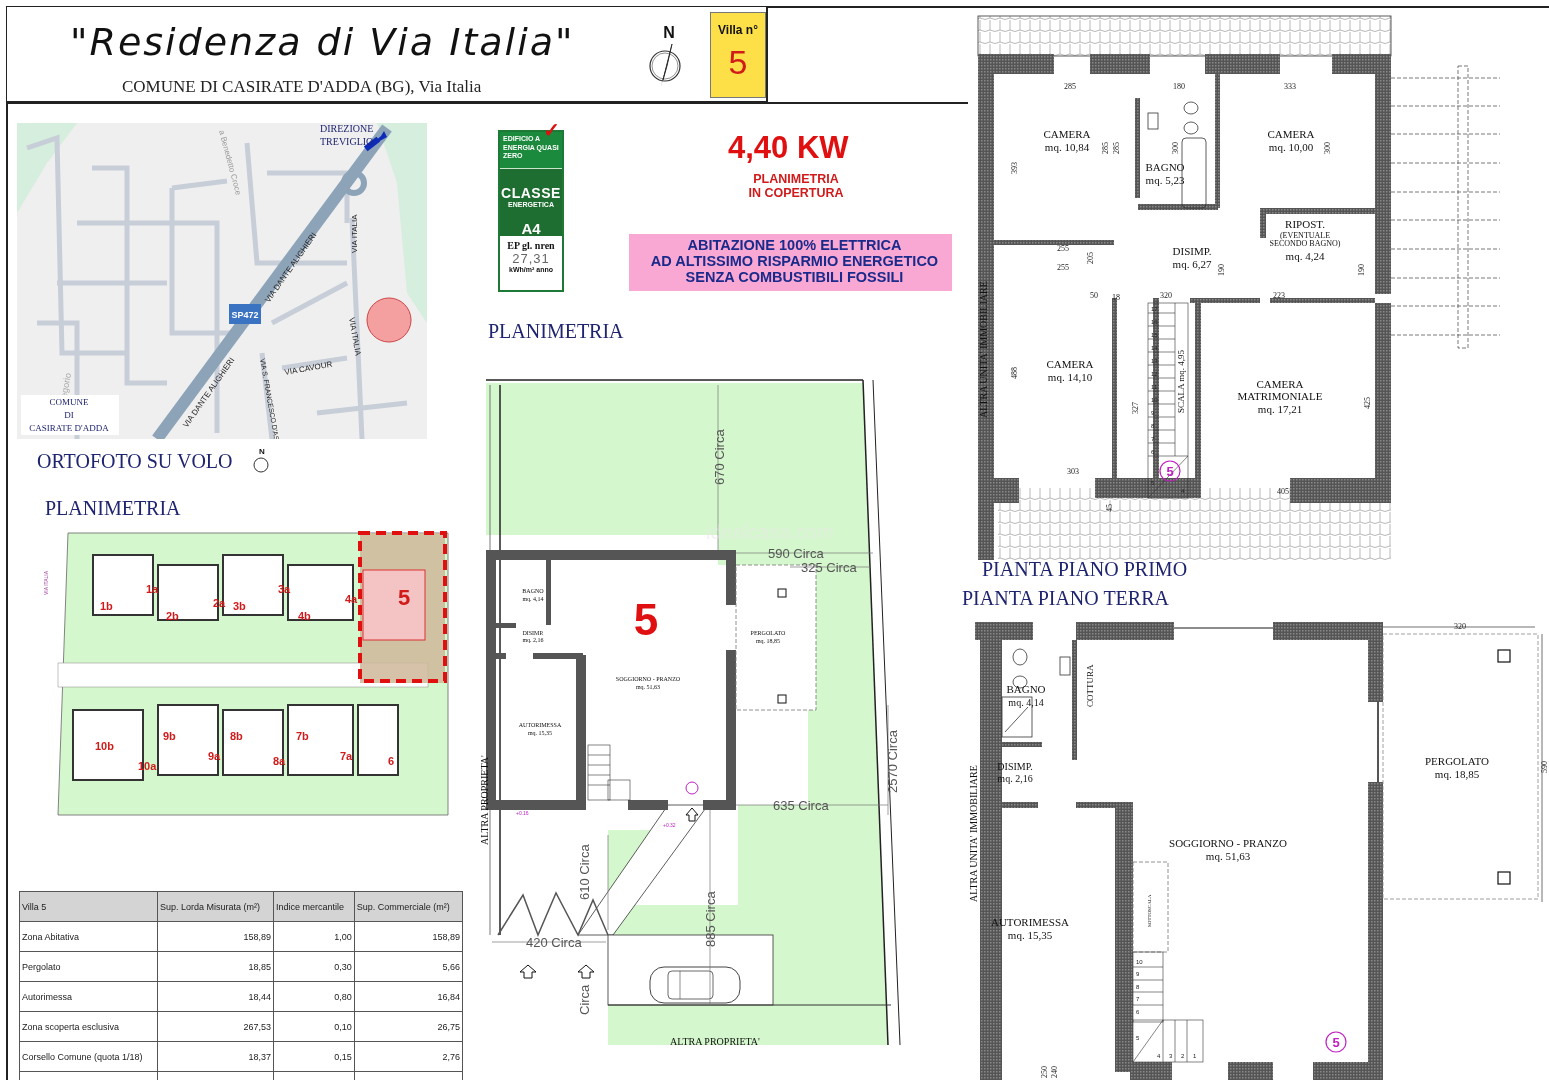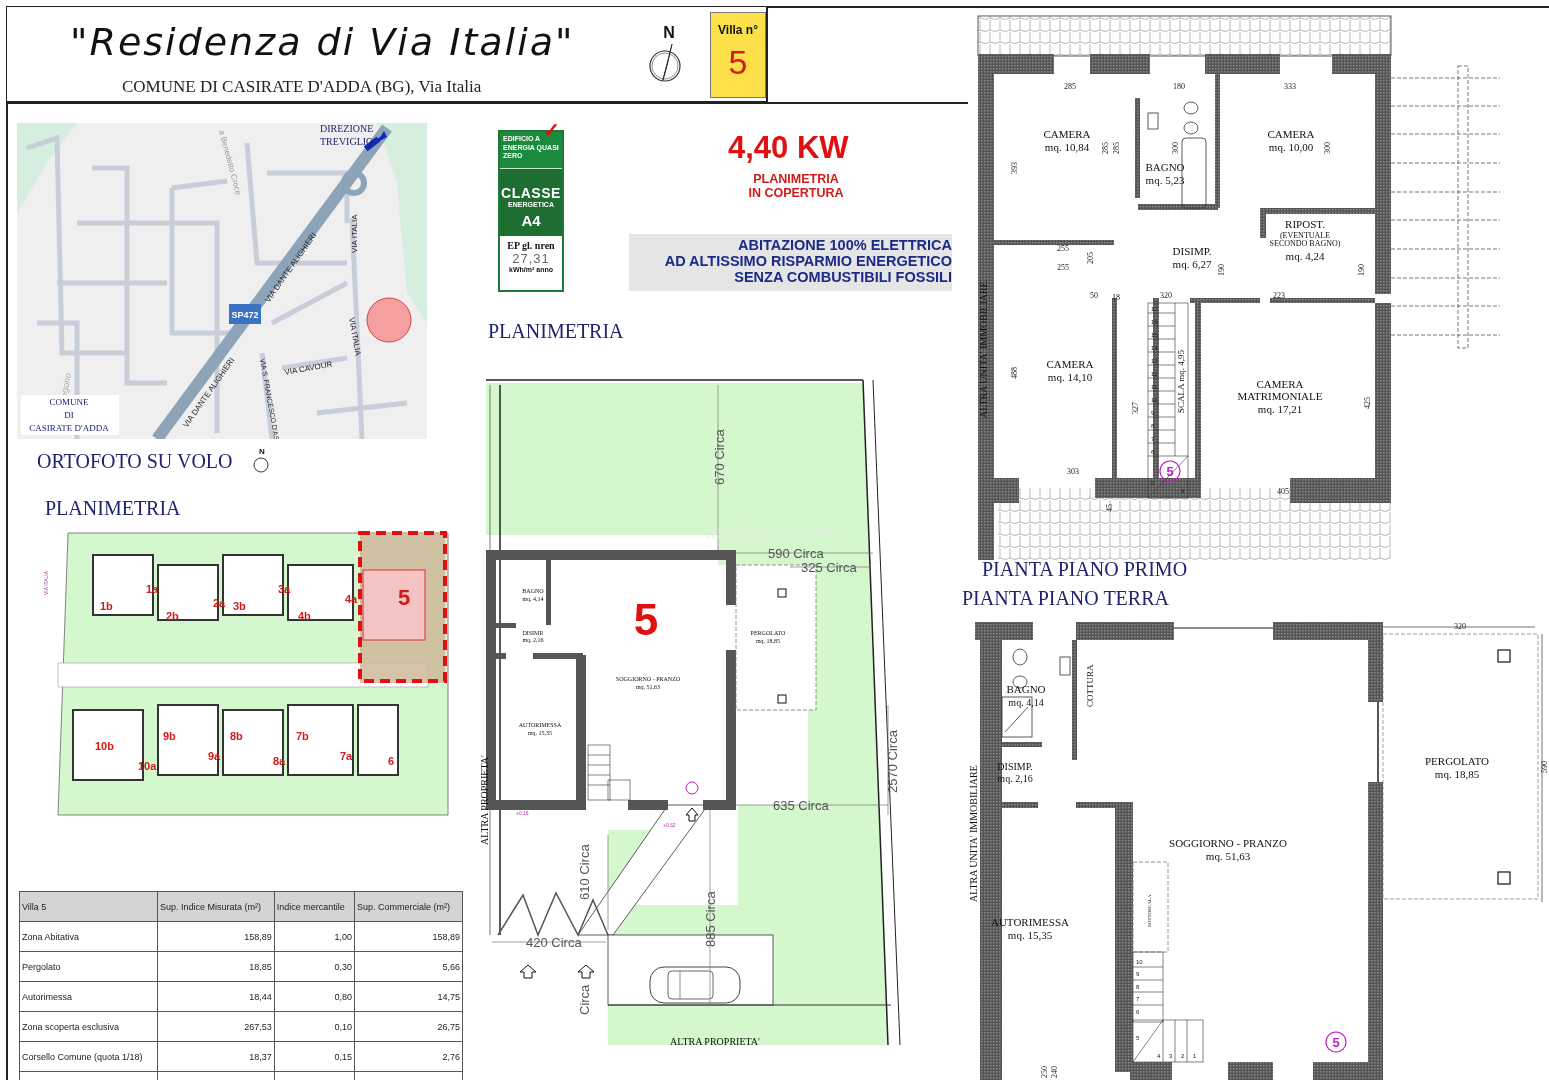--- a/index.html
+++ b/index.html
@@ -30,29 +30,29 @@
   #site-title { left: 45px; top: 497px; font-size: 20px; }
   #site-plan { left: 38px; top: 525px; width: 420px; height: 300px; }
 
   
   #energy-badge { left: 498px; top: 130px; width: 66px; height: 162px; border: 2px solid #1d7a36; background: #fff; }
   #eb-top { height: 36px; background: #1b8a3c; color: #fff; font-size: 7px; font-weight: bold; line-height: 8.5px; padding: 3px 3px; position: relative; }
   #eb-check { position: absolute; right: 2px; top: -6px; color: #d11; font-size: 20px; font-weight: bold; }
   #eb-class { height: 68px; background: #1f6e31; color:#fff; text-align:center; border-top: 1px solid #c9e5cc; }
   #eb-class-title { display:block; font-size: 14px; font-weight: bold; padding-top: 16px; letter-spacing: .5px; }
   #eb-class-sub { display:block; font-size: 7px; font-weight: bold; }
-  #eb-class-val { display:block; font-size: 15px; font-weight: bold; margin-top: 4px; }
+  #eb-class-val { display:block; font-size: 15px; font-weight: bold; margin-top: 12px; }
   #eb-ep { text-align:center; padding-top: 4px; }
   #eb-ep-label { display:block; font-size: 10px; font-weight:bold; font-family: "Liberation Serif", serif; }
   #eb-ep-val { display:block; font-size: 13px; color:#666; letter-spacing: 1px; }
   #eb-ep-unit { display:block; font-size: 7px; font-weight:bold; }
 
   #pv-power { left: 728px; top: 130px; font-size: 31px; font-weight: bold; color: #e01010; }
   #pv-text { left: 736px; top: 172px; width: 120px; font-size: 12.5px; font-weight: bold; color: #d11a1a; text-align:center; line-height: 14px; }
-  #electric-banner { left: 629px; top: 234px; width: 323px; height: 57px; background: #e5e5e5; color: #1a2a8a; font-weight: bold; font-size: 14.5px; text-align: right; line-height: 16px; padding-top: 3px; padding-left: 8px; }
+  #electric-banner { left: 629px; top: 234px; width: 323px; height: 57px; background: #f9a8d4; color: #1a2a8a; font-weight: bold; font-size: 14.5px; text-align: center; line-height: 16px; padding-top: 3px; padding-left: 8px; }
 
   
   #mid-title { left: 488px; top: 320px; font-size: 20px; }
   #mid-plan { left: 478px; top: 375px; width: 440px; height: 700px; }
 
   
   #area-table { left: 19px; top: 891px; width: 444px; border-collapse: collapse; font-size: 9px; color:#222; }
   #area-table th, #area-table td { border: 1px solid #555; padding: 3px 2px; height: 30px; }
   #area-table th { background: #d4d4d4; font-weight: normal; text-align: left; }
   #area-table td.num { text-align: right; }
@@ -325,21 +325,21 @@
     <text x="228" y="14" font-size="20" fill="#e8e8e8" font-family="Liberation Sans, sans-serif" opacity="0.55" transform="translate(0,150)">idealcasa.com</text>
     <text transform="translate(10,470) rotate(-90)" class="room-label" font-size="10">ALTRA PROPRIETA'</text>
     <text x="192" y="670" class="room-label" font-size="10">ALTRA PROPRIETA'</text>
   </svg>
 </div>
 
 <table class="abs" id="area-table">
   <thead>
     <tr>
       <th>Villa 5</th>
-      <th>Sup. Indice Misurata (m²)</th>
+      <th>Sup. Lorda Misurata (m²)</th>
       <th>Indice mercantile</th>
       <th>Sup. Commerciale (m²)</th>
     </tr>
   </thead>
   <tbody>
     <tr>
       <td>Zona Abitativa</td>
       <td class="num">158,89</td>
       <td class="num">1,00</td>
       <td class="num">158,89</td>
@@ -347,21 +347,21 @@
     <tr>
       <td>Pergolato</td>
       <td class="num">18,85</td>
       <td class="num">0,30</td>
       <td class="num">5,66</td>
     </tr>
     <tr>
       <td>Autorimessa</td>
       <td class="num">18,44</td>
       <td class="num">0,80</td>
-      <td class="num">14,75</td>
+      <td class="num">16,84</td>
     </tr>
     <tr>
       <td>Zona scoperta esclusiva</td>
       <td class="num">267,53</td>
       <td class="num">0,10</td>
       <td class="num">26,75</td>
     </tr>
     <tr>
       <td>Corsello Comune (quota 1/18)</td>
       <td class="num">18,37</td>

